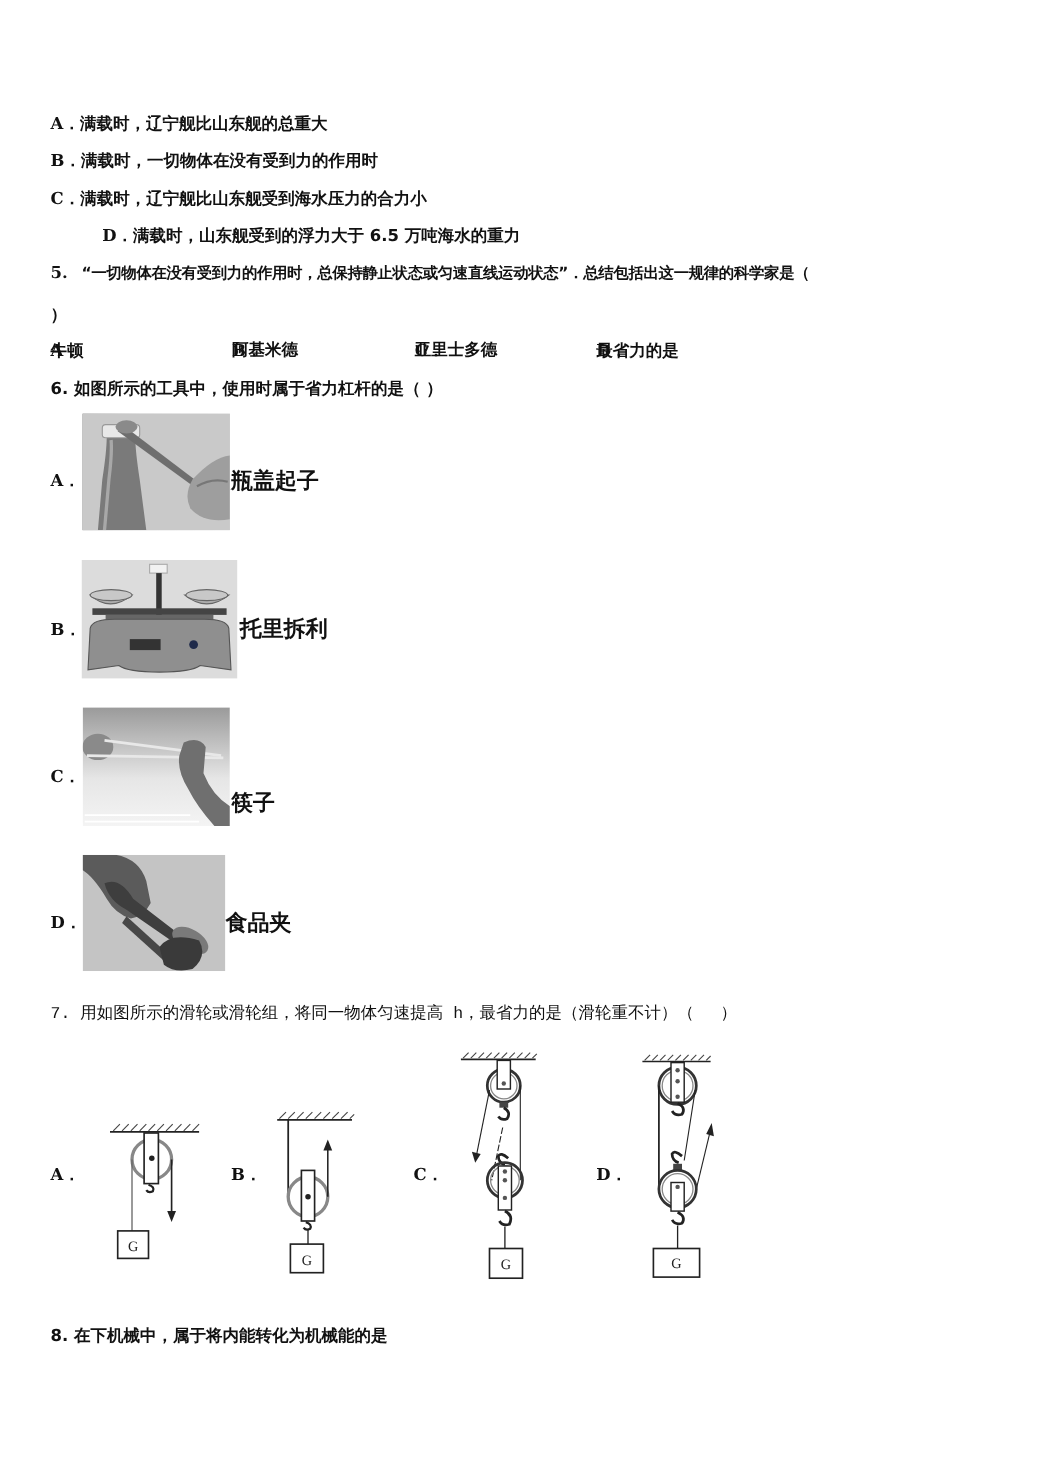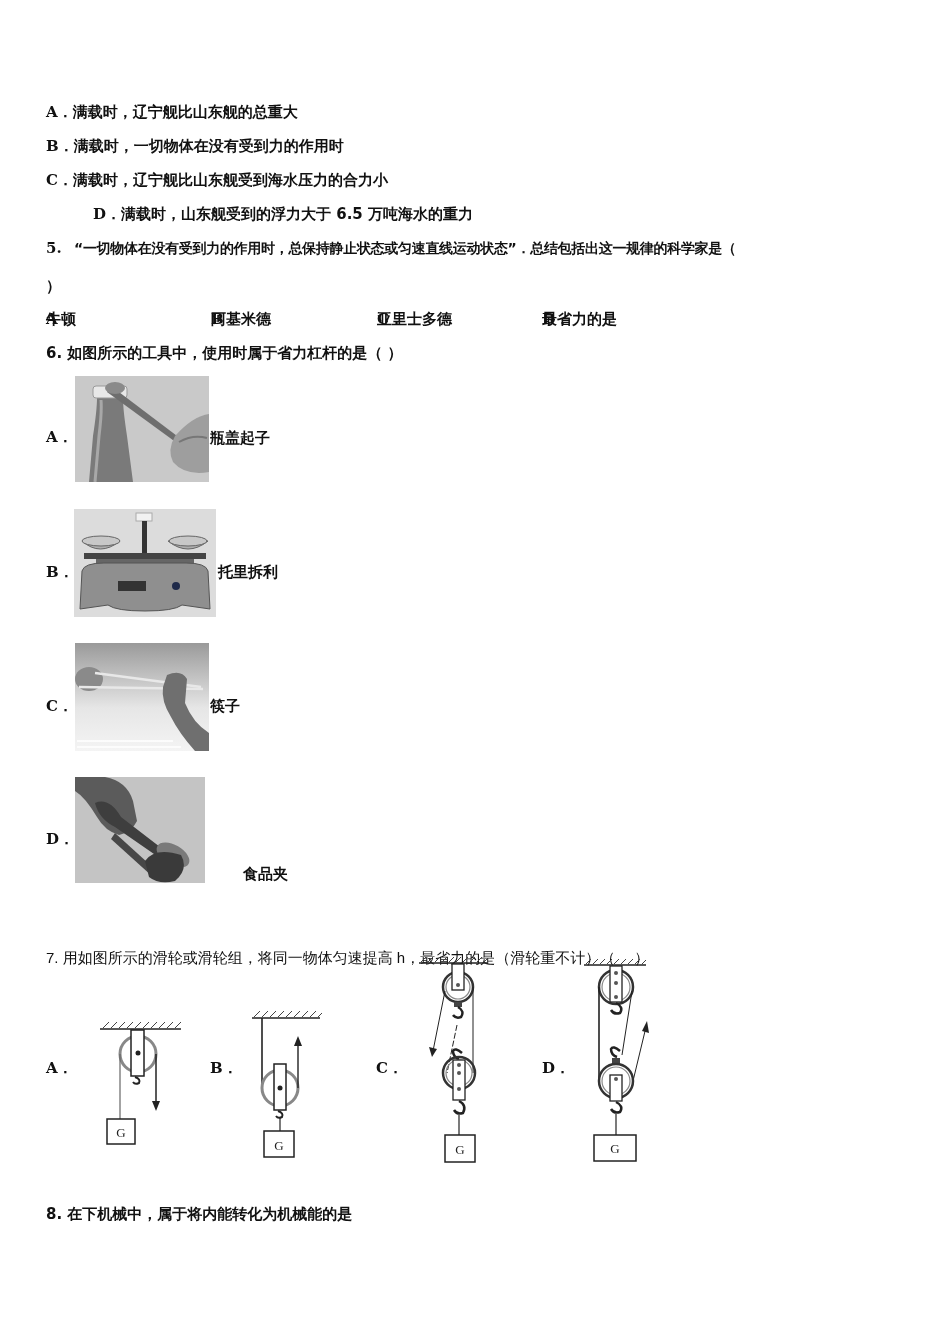--- a/index.html
+++ b/index.html
@@ -3,23 +3,23 @@
 <meta charset="utf-8">
 <style>
   html, body { margin: 0; padding: 0; background: #ffffff; }
   body { width: 950px; height: 1344px; position: relative; overflow: hidden;
          font-family: "DejaVu Serif", "Liberation Serif", serif; color: #111; }
   .line { position: absolute; left: 46px; font-size: 15px; font-weight: bold; line-height: 20px; white-space: nowrap; }
   .opt-row { position: absolute; left: 46px; font-size: 15px; font-weight: bold; line-height: 20px; white-space: nowrap; }
   .opt-row span { position: absolute; white-space: nowrap; }
   .lbl { position: absolute; font-size: 15px; font-weight: bold; line-height: 20px; }
   .photo { position: absolute; overflow: hidden; }
-  .cap { position: absolute; font-size: 15px; font-weight: bold; line-height: 20px; font-family: Liberation Sans, sans-serif; }
+  .cap { position: absolute; font-size: 20px; font-weight: bold; line-height: 20px; font-family: Liberation Sans, sans-serif; }
   .diagram { position: absolute; }
-  .q7-text { font-family: Liberation Sans, sans-serif; font-weight: normal; margin-top: 36px; }
+  .q7-text { font-family: Liberation Mono, monospace; font-weight: normal; }
   .q5-text { font-family: "DejaVu Sans", sans-serif; font-weight: bold; }
 </style>
 </head>
 <body>
 
 <div class="line" style="top:102px;">
   <span>A．</span><span style="font-family:'DejaVu Sans',sans-serif;">满载时，辽宁舰比山东舰的总重大</span>
 </div>
 <div class="line" style="top:136px;">
   <span>B．</span><span style="font-family:'DejaVu Sans',sans-serif;">满载时，一切物体在没有受到力的作用时</span>
@@ -106,34 +106,34 @@
     </defs>
     <rect width="134" height="108" fill="url(#chopbg)"></rect>
     <ellipse cx="14" cy="36" rx="14" ry="12" fill="#8a8a8a"></ellipse>
     <line x1="4" y1="44" x2="128" y2="46" stroke="#e8e8e8" stroke-width="2.5"></line>
     <line x1="20" y1="30" x2="126" y2="44" stroke="#e8e8e8" stroke-width="2.5"></line>
     <path d="M92 32 Q106 26 112 36 L110 60 Q118 80 134 90 L134 108 L120 108 Q104 90 96 74 Q86 58 88 44 Z" fill="#6f6f6f"></path>
     <line x1="2" y1="98" x2="98" y2="98" stroke="#ffffff" stroke-width="1.5"></line>
     <line x1="2" y1="104" x2="106" y2="104" stroke="#ffffff" stroke-width="1.5"></line>
   </svg>
 </div>
-<div class="cap" style="left:210px; top:696px;">筷子</div>
+<div class="cap" style="left:210px; top:720px;">筷子</div>
 
 <div class="lbl" style="left:46px; top:829px;">D．</div>
 <div class="photo" style="left:75px; top:777px; width:130px; height:106px;">
   <svg width="130" height="106" viewBox="0 0 130 106">
     <rect width="130" height="106" fill="#c4c4c4"></rect>
     <path d="M0 0 L30 0 Q52 4 58 24 L62 44 Q56 56 44 58 Q30 54 22 40 Q10 20 0 14 Z" fill="#5b5b5b"></path>
     <path d="M20 26 Q34 20 46 40 L98 80 L92 86 L40 50 Q24 42 20 26 Z" fill="#3e3e3e"></path>
     <path d="M40 56 L84 96 L78 100 L36 62 Z" fill="#474747"></path>
     <ellipse cx="98" cy="78" rx="18" ry="10" fill="#7a7a7a" transform="rotate(30 98 78)"></ellipse>
     <path d="M70 84 Q80 70 106 78 Q114 92 100 104 Q84 108 74 100 Z" fill="#3a3a3a"></path>
   </svg>
 </div>
-<div class="cap" style="left:205px; top:864px;margin-left:38px;">食品夹</div>
+<div class="cap" style="left:205px; top:829px;">食品夹</div>
 
 <div class="line q7-text" style="top:912px; font-size:15px;">
   <span>7. 用如图所示的滑轮或滑轮组，将同一物体匀速提高 h，最省力的是（滑轮重不计）（　 ）</span>
 </div>
 
 <div class="lbl" style="left:46px; top:1058px;">A．</div>
 <svg class="diagram" style="left:95px; top:1015px;" width="95" height="135" viewBox="0 0 95 135">
   <line x1="5" y1="14" x2="86" y2="14" stroke="#222" stroke-width="1.5"></line>
   <g stroke="#444" stroke-width="1">
     <line x1="8" y1="13" x2="14" y2="7"></line>

